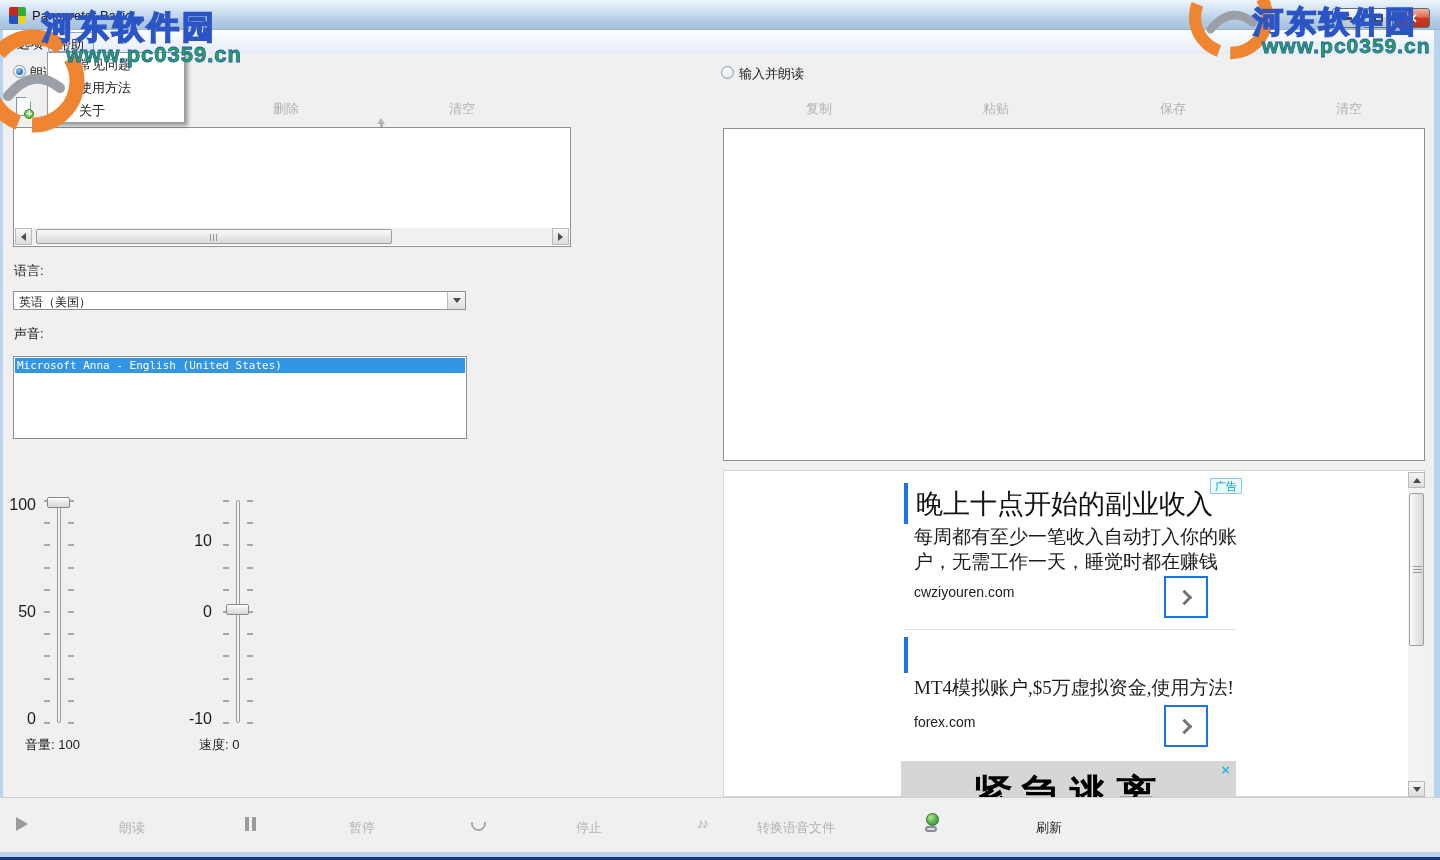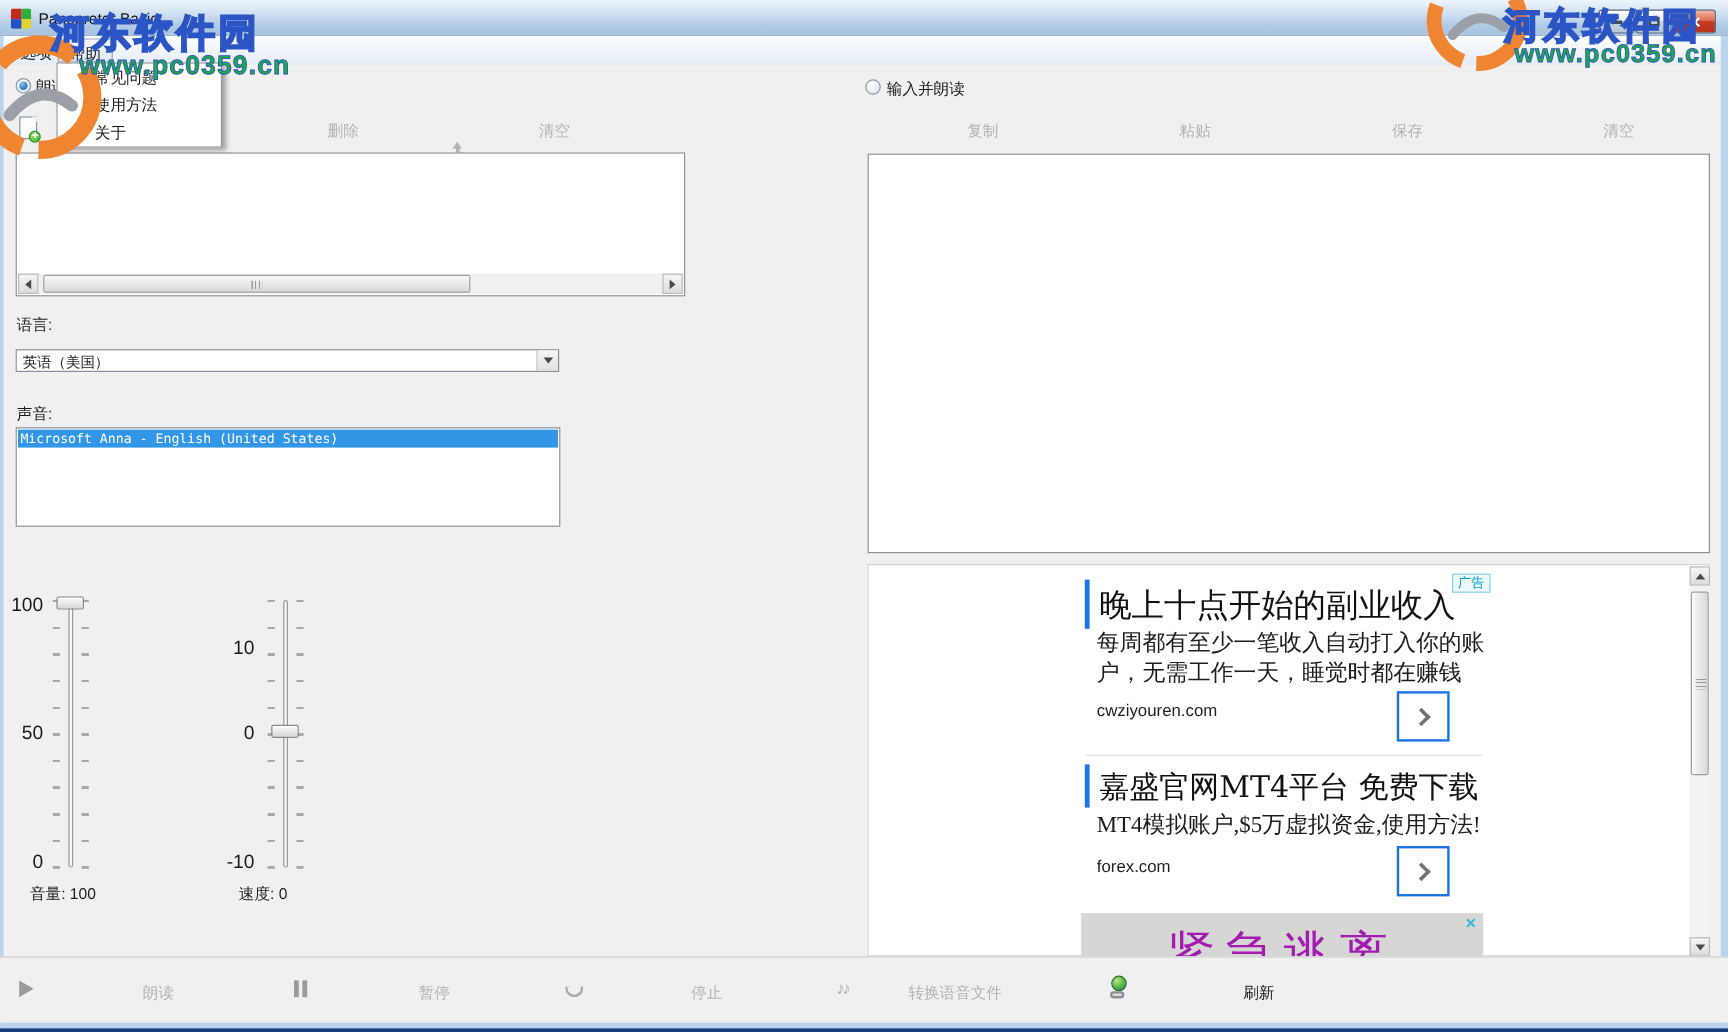--- a/index.html
+++ b/index.html
@@ -104,22 +104,22 @@
   .ad-title { position:absolute; font-family:"DejaVu Serif", serif; color:#111; white-space:nowrap; }
   .ad-body { position:absolute; font-family:Liberation Serif, serif; color:#1c1c1c; }
   .ad-url { position:absolute; font-size:14px; color:#202124; }
   .ad-arrow { position:absolute; width:44px; height:42px; border:2px solid #1a73e8; background:#fff;
     display:flex; align-items:center; justify-content:center; }
   .chev { width:11px; height:11px; border-right:3px solid #6f7479; border-top:3px solid #6f7479; transform:rotate(45deg); margin-right:4px; }
   #ad-badge { position:absolute; left:486px; top:7px; padding:1px 4px; font-size:11px; color:#00a5c5;
     border:1px solid #86cfe0; background:#eef9fc; line-height:12px; }
   #ad-sep { position:absolute; left:180px; top:158px; width:332px; height:1px; background:#e2e2e2; }
   #banner { position:absolute; left:177px; top:290px; width:335px; height:36px; background:#d6d6d4; overflow:hidden; }
-  #banner-text { position:absolute; left:50%; top:6px; transform:translateX(-50%); font-size:40px; font-weight:normal;
-    color:#a21caf; white-space:nowrap; letter-spacing:8px; }
+  #banner-text { position:absolute; left:50%; top:6px; transform:translateX(-50%); font-size:40px; font-weight:bold;
+    color:#000000; white-space:nowrap; letter-spacing:8px; }
   #banner-close { position:absolute; right:6px; top:0px; color:#38b8dc; font-size:15px; font-weight:bold; }
   #vscroll { position:absolute; left:684px; top:1px; width:17px; height:325px; background:#f3f3f3; }
   #vthumb { position:absolute; left:1px; top:21px; width:15px; height:153px; border:1px solid #9f9f9f; border-radius:2px;
     background:linear-gradient(90deg,#fafafa,#d9d9d9); }
 
   
   #bottombar { left:0; top:797px; width:1440px; height:55px; background:#f0f0f0; border-top:1px solid #cfcfcf; }
   .play-ico { width:0; height:0; border-left:12px solid #9b9b9b; border-top:7px solid transparent; border-bottom:7px solid transparent; }
   .pause-ico { display:flex; gap:3px; }
   .pause-ico i { width:4px; height:14px; background:#9b9b9b; }
@@ -200,21 +200,21 @@
   </div>
 
   <div class="abs field-label" style="left:14px;top:262px;">语言:</div>
   <div class="abs textbox" id="combo">
     <span class="val">英语（美国）</span>
     <span id="combo-arrow">
         <span class="tri-d"></span>
       </span>
   </div>
 
-  <div class="abs field-label" style="left:14px;top:336px;">声音:</div>
+  <div class="abs field-label" style="left:14px;top:325px;">声音:</div>
   <div class="abs textbox" id="voice-list">
     <div id="voice-sel">Microsoft Anna - English (United States)</div>
   </div>
 
   <div class="abs snum" style="left:8px;top:496px;width:28px;">100</div>
   <div class="abs snum" style="left:8px;top:603px;width:28px;">50</div>
   <div class="abs snum" style="left:8px;top:710px;width:28px;">0</div>
   <div class="abs tickcol" style="left:44px;top:500px;"></div>
   <div class="abs tickcol" style="left:68px;top:500px;"></div>
   <div class="abs strack" style="left:57px;top:500px;"></div>
@@ -257,21 +257,20 @@
     <div class="ad-title" style="left:192px;top:15px;font-size:27px;">晚上十点开始的副业收入</div>
     <div class="ad-body" style="left:190px;top:53px;width:332px;font-size:19px;line-height:25px;">每周都有至少一笔收入自动打入你的账户，无需工作一天，睡觉时都在赚钱</div>
     <div class="ad-url" style="left:190px;top:113px;">cwziyouren.com</div>
     <div class="ad-arrow" style="left:440px;top:105px;">
         <span class="chev"></span>
       </div>
 
     <div id="ad-sep"></div>
 
     <div class="ad-bar" style="left:180px;top:166px;height:36px;"></div>
-    <div class="ad-title" style="left:192px;top:168px;font-size:25px;">嘉盛官网MT4平台  免费下载</div>
     <div class="ad-body" style="left:190px;top:205px;width:335px;font-size:19px;line-height:24px;">MT4模拟账户,$5万虚拟资金,使用方法!</div>
     <div class="ad-url" style="left:190px;top:243px;">forex.com</div>
     <div class="ad-arrow" style="left:440px;top:234px;">
         <span class="chev"></span>
       </div>
 
     <div id="banner">
       <div id="banner-text">紧急逃离</div>
       <div id="banner-close">×</div>
     </div>

